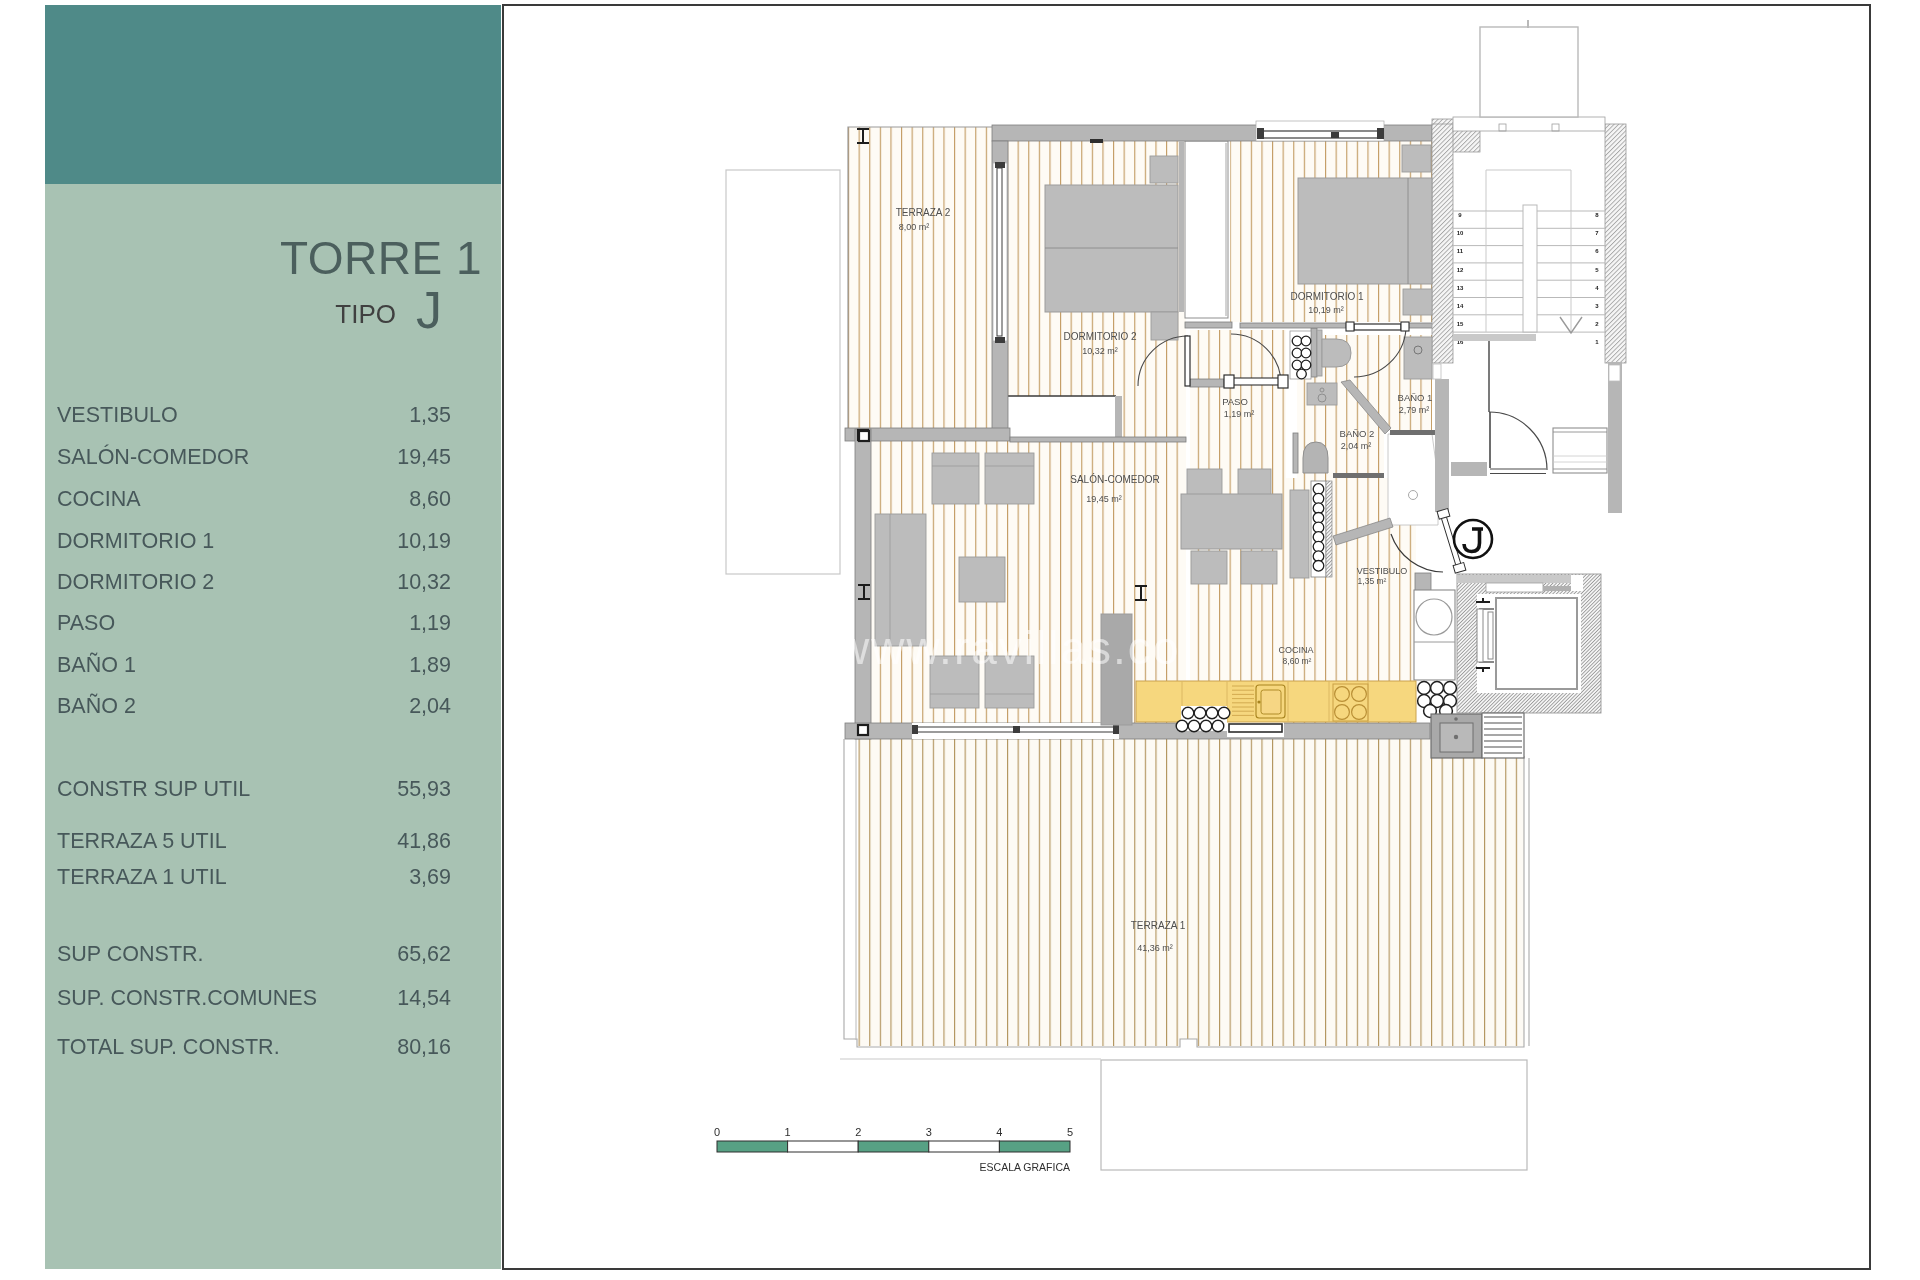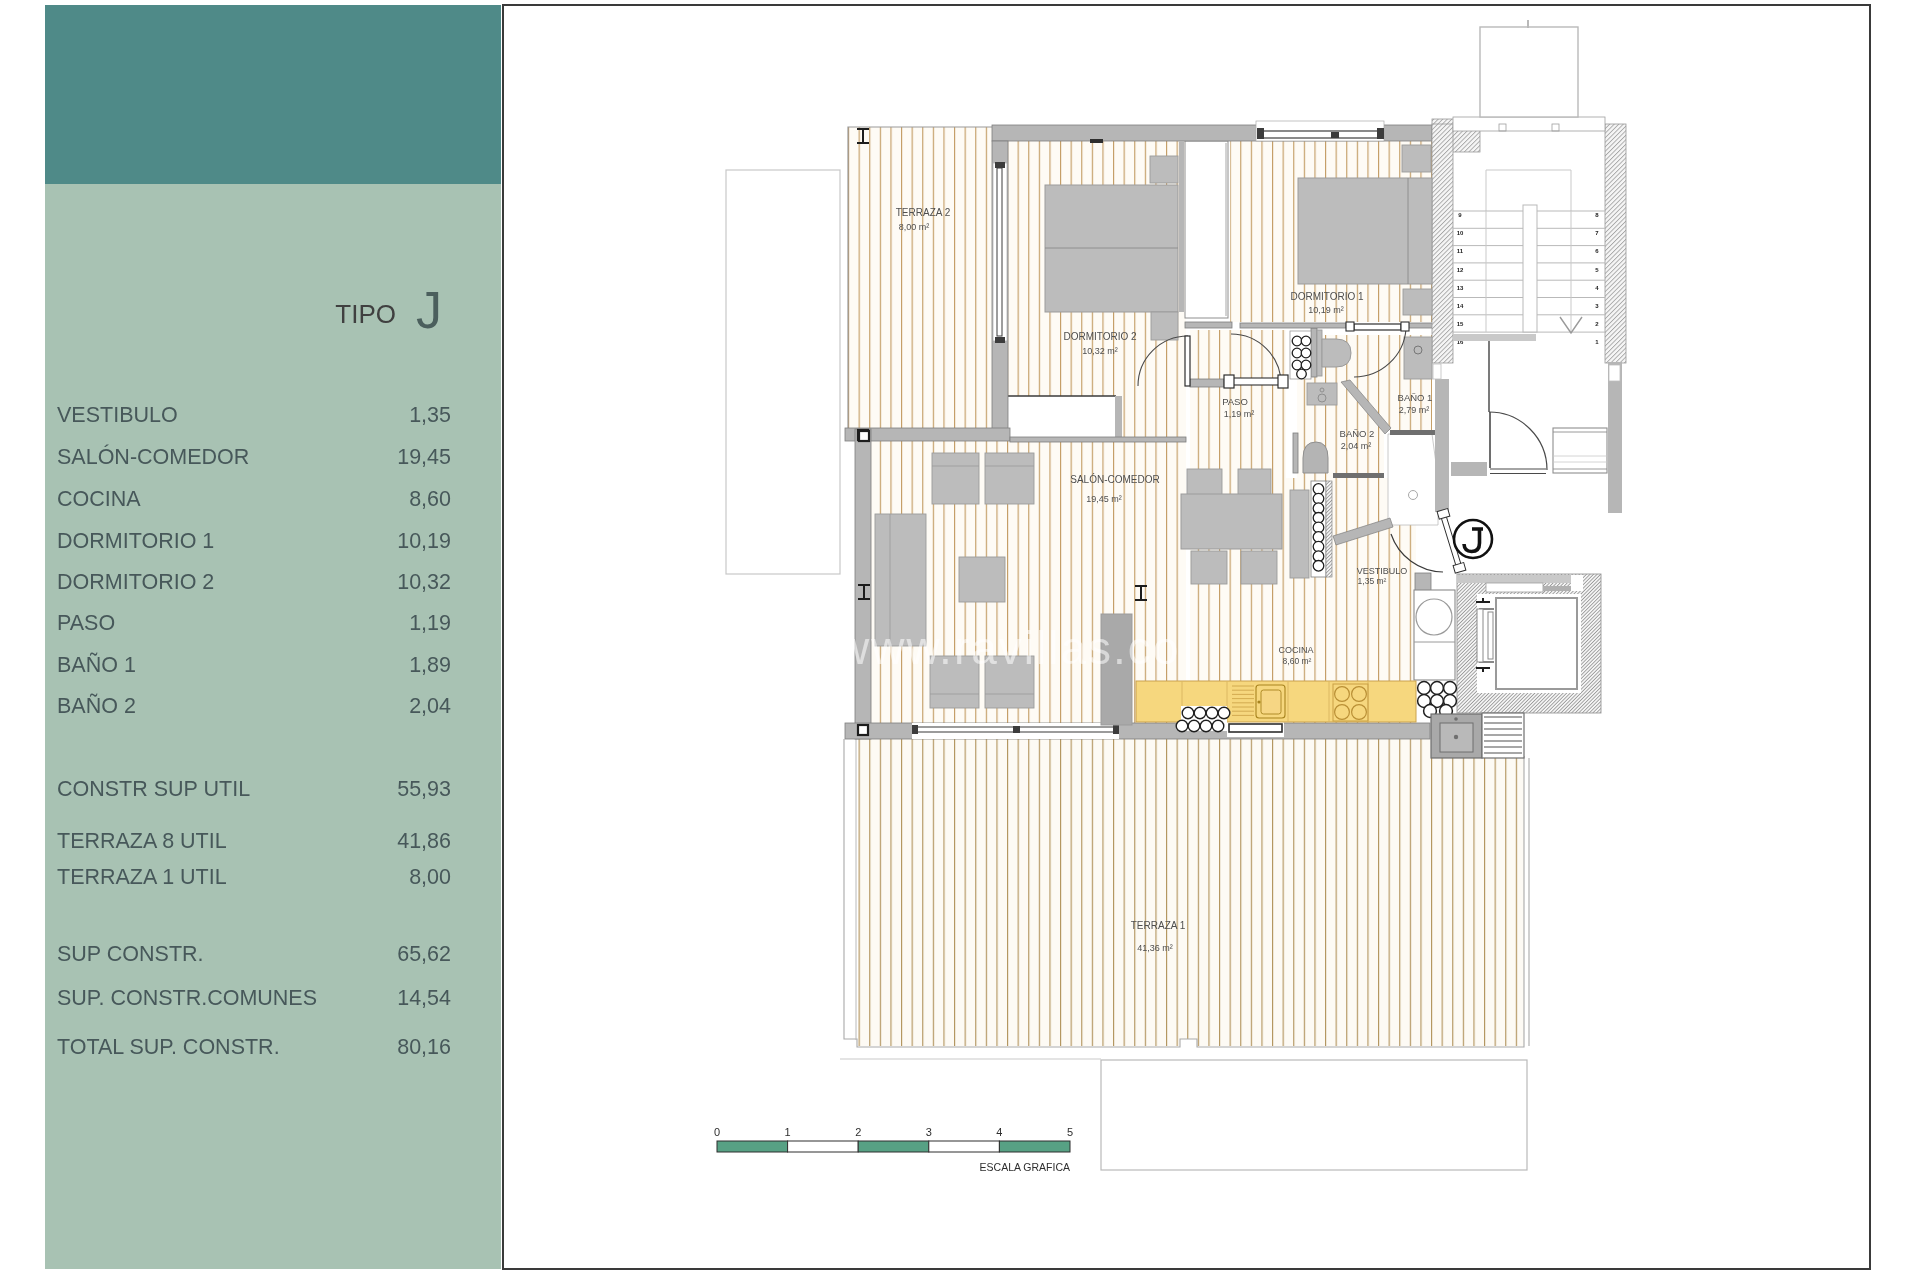--- a/index.html
+++ b/index.html
@@ -15,20 +15,21 @@
 .row{position:absolute;left:57px;width:396px;height:22px;font-size:21.5px;color:#47585a;}
 .row b{font-weight:normal;position:absolute;left:0;top:0;}
 .row i{font-style:normal;position:absolute;right:2px;top:0;}
 </style>
 </head>
 <body>
 <div id="root">
 <div id="frame"></div>
 <div id="teal"></div>
 <div id="sage"></div>
+<div class="st" id="torre">TORRE 1</div>
 <div class="st" id="tipo">TIPO</div>
 <div class="st" id="tipoj">J</div>
 <div class="row" style="top:403px">
       <b>VESTIBULO</b>
       <i>1,35</i>
     </div>
 <div class="row" style="top:445px">
       <b>SALÓN-COMEDOR</b>
       <i>19,45</i>
     </div>
@@ -54,26 +55,26 @@
     </div>
 <div class="row" style="top:694px">
       <b>BAÑO 2</b>
       <i>2,04</i>
     </div>
 <div class="row" style="top:777px">
       <b>CONSTR SUP UTIL</b>
       <i>55,93</i>
     </div>
 <div class="row" style="top:829px">
-      <b>TERRAZA 8 UTIL</b>
+      <b>TERRAZA 5 UTIL</b>
       <i>41,86</i>
     </div>
 <div class="row" style="top:865px">
       <b>TERRAZA 1 UTIL</b>
-      <i>8,00</i>
+      <i>3,69</i>
     </div>
 <div class="row" style="top:942px">
       <b>SUP CONSTR.</b>
       <i>65,62</i>
     </div>
 <div class="row" style="top:986px">
       <b>SUP. CONSTR.COMUNES</b>
       <i>14,54</i>
     </div>
 <div class="row" style="top:1035px">

